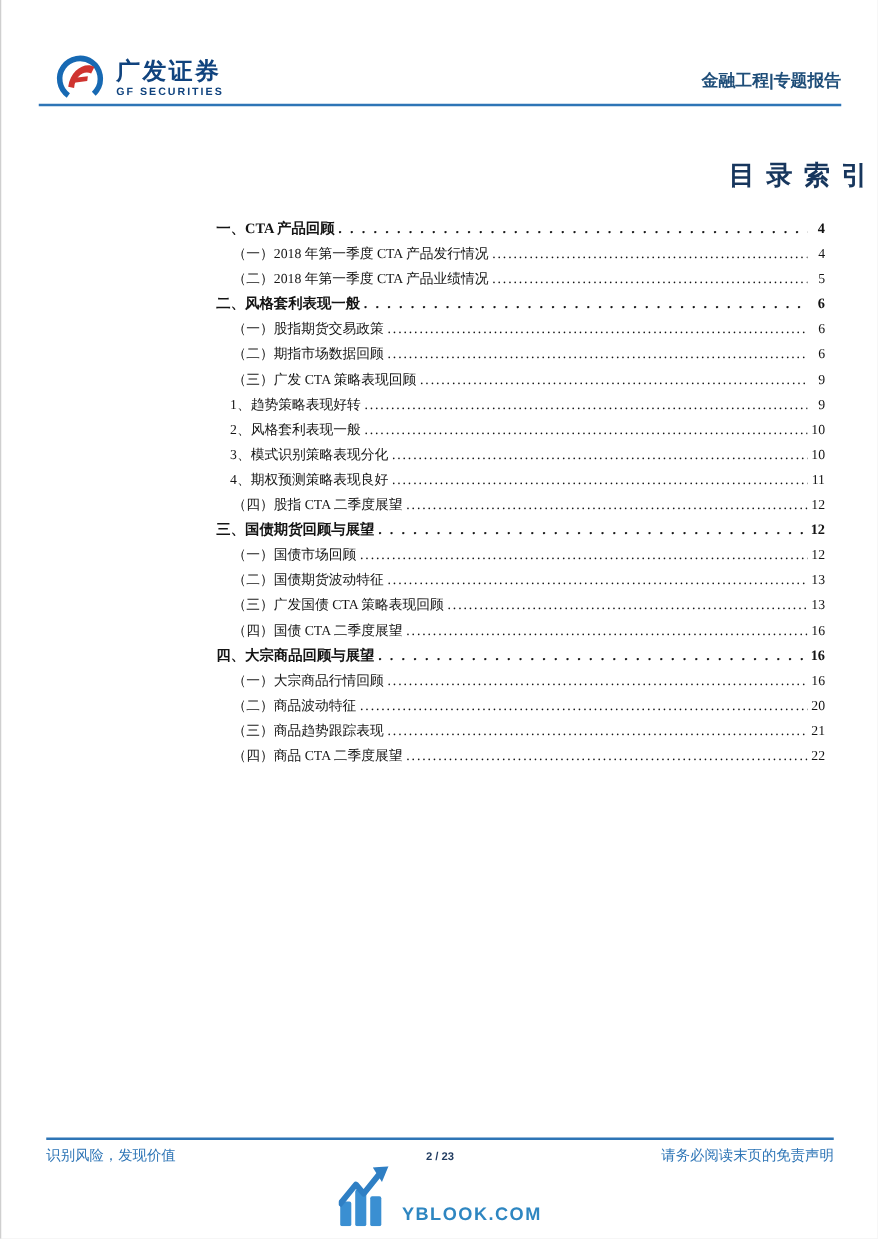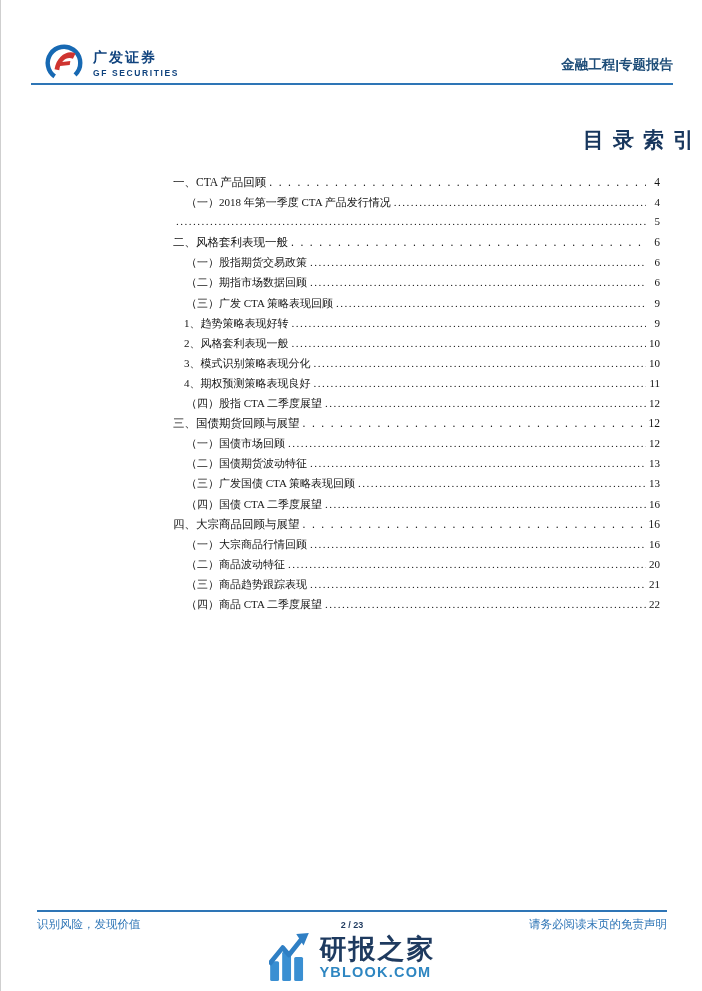--- a/index.html
+++ b/index.html
@@ -7,37 +7,37 @@
     position:relative; width:702px; height:991px; margin:0 auto;
     background:#ffffff; overflow:hidden;
     font-family:"Liberation Serif","DejaVu Serif",serif;
     border-left:1px solid #cfcfcf;
   }
 
   
   .logo { position:absolute; left:42px; top:42px; display:flex; align-items:center; }
   .logo-mark { width:42px; height:42px; margin-right:8px; }
   .logo-cn { font-family:"Liberation Sans","DejaVu Sans",sans-serif; font-weight:bold;
-             font-size:14px; color:#10437e; letter-spacing:2px; line-height:21px; }
+             font-size:19px; color:#10437e; letter-spacing:2px; line-height:21px; }
   .logo-en { font-family:"Liberation Sans","DejaVu Sans",sans-serif; font-weight:bold;
              font-size:8.5px; color:#10437e; letter-spacing:1.6px; line-height:11px; }
   .report-type { position:absolute; right:30px; top:56px;
              font-family:"Liberation Sans","DejaVu Sans",sans-serif; font-weight:bold;
              font-size:13.5px; color:#1f4e79; }
   .header-line { position:absolute; top:83px; left:30px; right:30px; height:2px; background:#2e75b6; }
 
   
   .doc-title { position:absolute; top:126px; left:0; width:100%; text-align:right;
              font-size:21px; font-weight:bold; color:#17365d;
              letter-spacing:9px; text-indent:9px; }
 
   
   .toc { position:absolute; left:172px; top:175px; width:487px; }
   .toc-row { display:flex; align-items:baseline; height:20.1px; font-size:11px; color:#141414; cursor:pointer; }
-  .toc-row.level-1 { font-weight:normal; font-size:11.5px; }
+  .toc-row.level-1 { font-weight:bold; font-size:11.5px; }
   .toc-row.level-2 .toc-label { padding-left:13px;text-align:center; }
   .toc-row.level-3 .toc-label { padding-left:11px; }
   .toc-label { white-space:nowrap; }
   .toc-dots { flex:1 1 auto; overflow:hidden; white-space:nowrap; margin:0 2px 0 3px; }
   .toc-dots::after { content:"..................................................................................................................................................................................."; letter-spacing:1.5px; }
   .level-1 .toc-dots::after { letter-spacing:6.5px; }
   .toc-page { white-space:nowrap; text-align:right; min-width:12px; }
 
   
   .footer-line { position:absolute; top:910px; left:36px; right:36px; height:1.5px; background:#2e75b6; }
@@ -85,20 +85,21 @@
         <span class="toc-label">一、CTA 产品回顾</span>
         <span class="toc-dots"></span>
         <span class="toc-page">4</span>
       </div>
       <div class="toc-row level-2">
         <span class="toc-label">（一）2018 年第一季度 CTA 产品发行情况</span>
         <span class="toc-dots"></span>
         <span class="toc-page">4</span>
       </div>
       <div class="toc-row level-2">
+        <span class="toc-label">（二）2018 年第一季度 CTA 产品业绩情况</span>
         <span class="toc-dots"></span>
         <span class="toc-page">5</span>
       </div>
       <div class="toc-row level-1">
         <span class="toc-label">二、风格套利表现一般</span>
         <span class="toc-dots"></span>
         <span class="toc-page">6</span>
       </div>
       <div class="toc-row level-2">
         <span class="toc-label">（一）股指期货交易政策</span>
@@ -199,18 +200,17 @@
 
   <div class="watermark">
     <svg class="wm-icon" viewBox="0 0 40 46">
       <rect x="1" y="27" width="8.5" height="19" rx="1.5" fill="#3a8fd2"></rect>
       <rect x="12.5" y="18" width="8.5" height="28" rx="1.5" fill="#3a8fd2"></rect>
       <rect x="24" y="23" width="8.5" height="23" rx="1.5" fill="#3a8fd2"></rect>
       <path d="M0 30 L13 14 L19 21 L31 6" fill="none" stroke="#2f7fc4" stroke-width="4.5" stroke-linejoin="round"></path>
       <polygon points="26,1 38,0 33,12" fill="#2f7fc4"></polygon>
     </svg>
     <div class="wm-texts">
-      <div class="wm-name">研报之家</div>
       <div class="wm-site">YBLOOK.COM</div>
     </div>
   </div>
 
 </div>
 
 </body></html>

